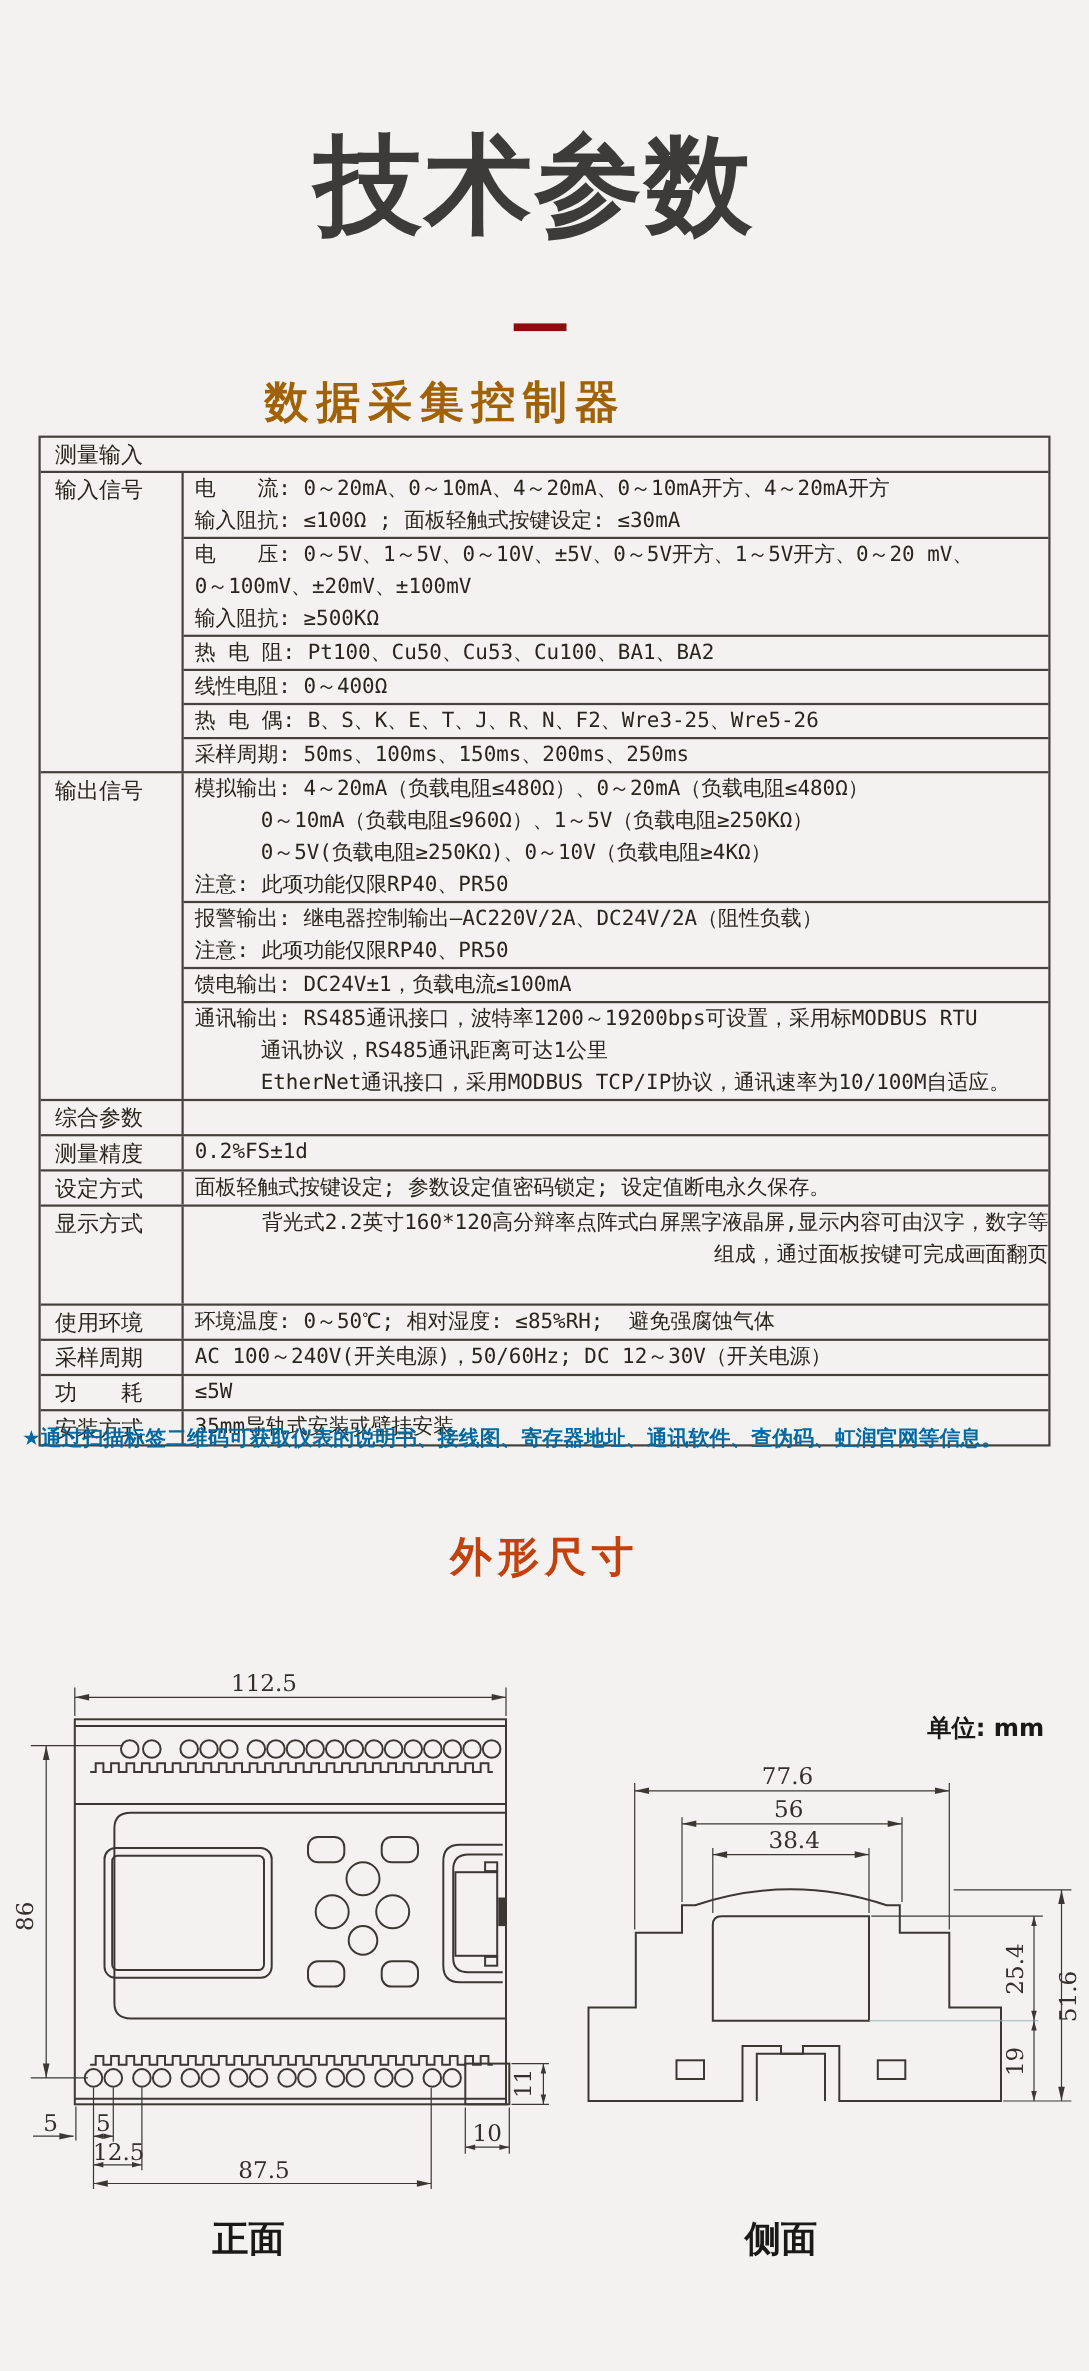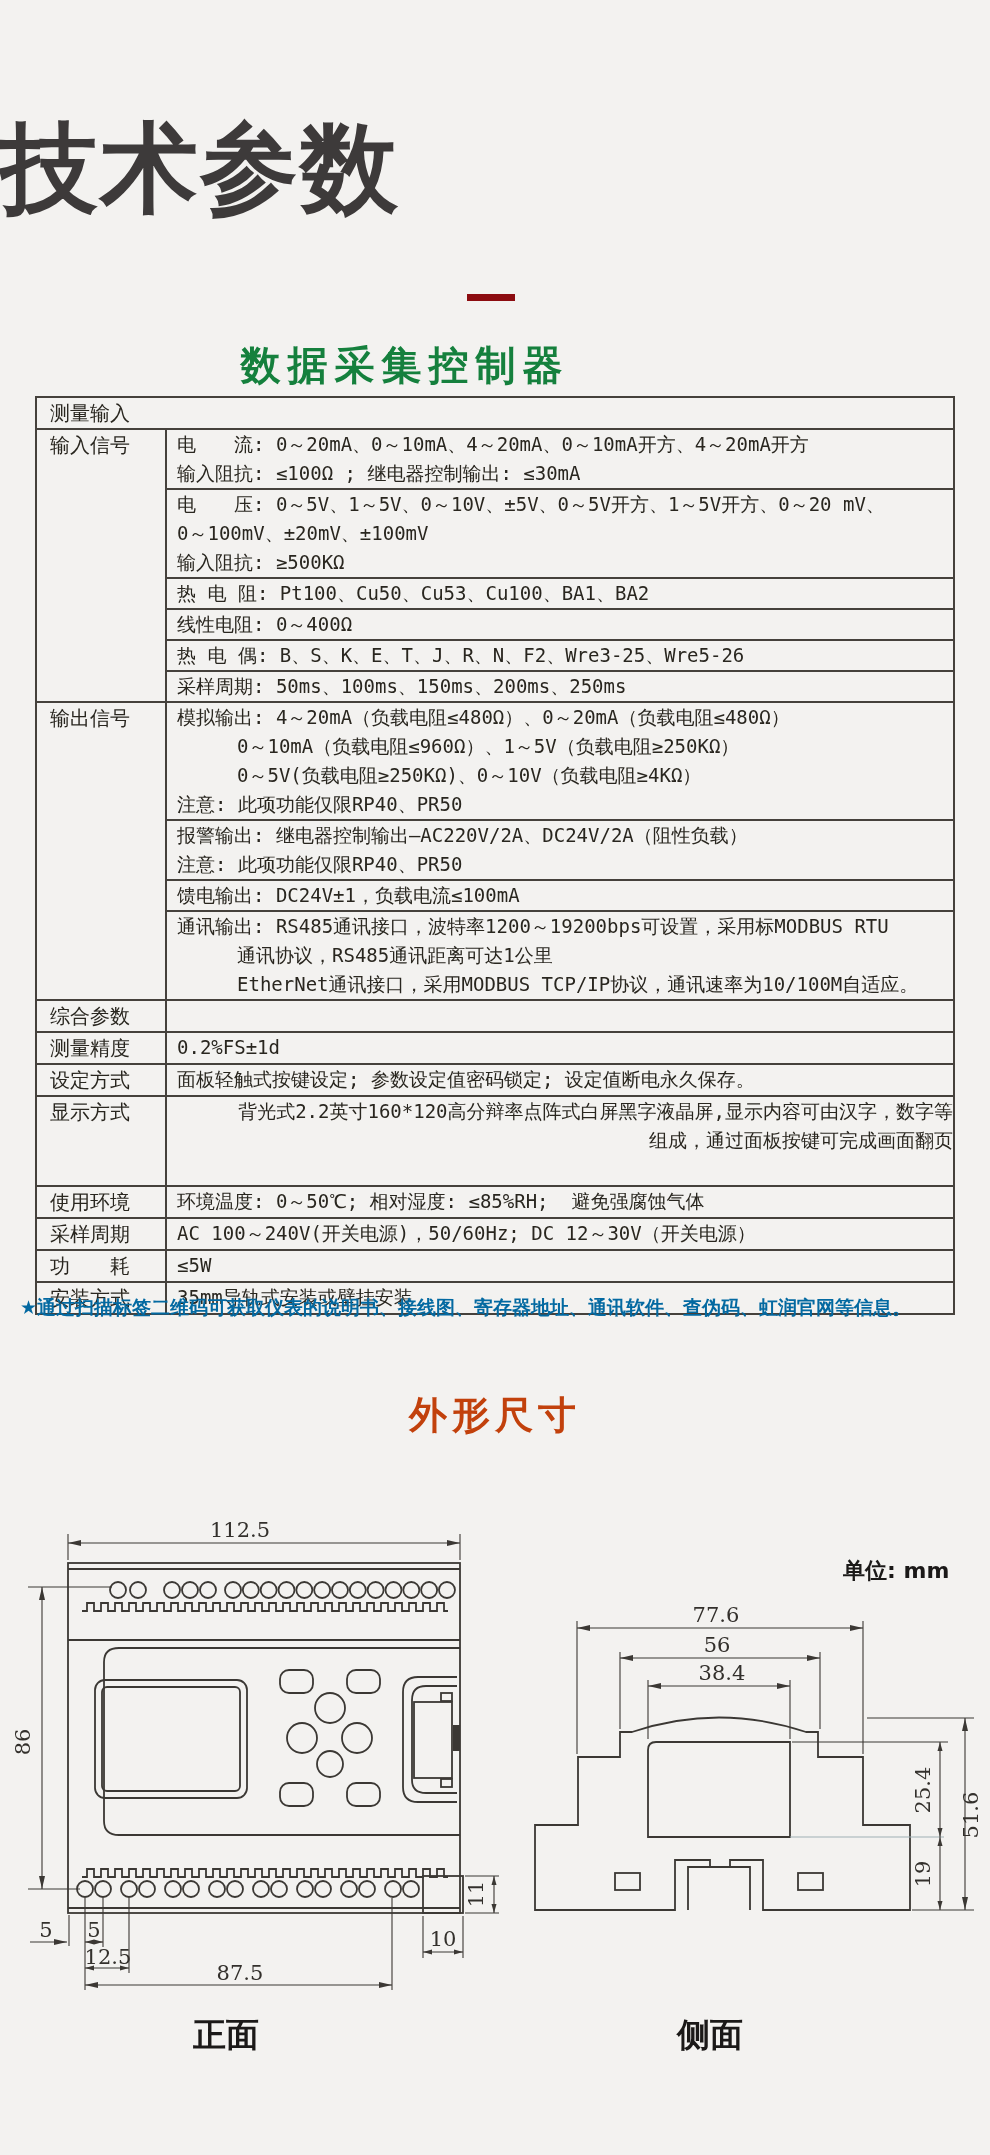--- a/index.html
+++ b/index.html
@@ -6,25 +6,25 @@
     --bg:#f3f2f0;
     --bd:#45413c;
     --txt:#29261f;
     --ink:#3b3834;
     --red:#8c0c10;
   }
   html,body{margin:0;padding:0;}
   body{background:#e9e8e6;font-family:"DejaVu Sans","Liberation Sans",sans-serif;}
   .page{position:relative;width:990px;height:2155px;background:var(--bg);margin:0 auto;overflow:hidden;}
 
-  .main-title{position:absolute;top:104px;left:0;width:972px;text-align:left;
+  .main-title{position:absolute;top:104px;left:0;width:972px;text-align:center;
     font-size:98px;font-weight:800;color:#3d3a3a;letter-spacing:2px;}
   .divider{position:absolute;top:294px;left:467px;width:48px;height:7px;background:var(--red);}
   .subtitle{position:absolute;top:338px;left:0;width:810px;text-align:center;
-    font-size:40px;font-weight:700;color:#15803d;letter-spacing:7px;}
+    font-size:40px;font-weight:700;color:#a16207;letter-spacing:7px;}
 
   
   .spec-table{position:absolute;top:396px;left:35px;width:920px;box-sizing:border-box;
     border:2px solid var(--bd);color:var(--txt);
     font-family:"DejaVu Sans Mono","Liberation Mono",monospace;}
   .trow{display:flex;border-top:2px solid var(--bd);}
   .trow:first-child{border-top:none;justify-content:flex-end;}
   .tlabel{flex:0 0 130px;box-sizing:border-box;border-right:2px solid var(--bd);
     padding-left:13px;font-size:20px;line-height:30px;white-space:pre;}
   .trow.full .tlabel{flex:1;border-right:none;}
@@ -64,21 +64,21 @@
 
     <div class="trow full">
       <div class="tlabel">测量输入</div>
     </div>
 
     <div class="trow">
       <div class="tlabel">输入信号</div>
       <div class="tcontent">
         <div class="tgroup">
           <div class="tline">电　　流: 0～20mA、0～10mA、4～20mA、0～10mA开方、4～20mA开方</div>
-          <div class="tline">输入阻抗: ≤100Ω ; 继电器控制输出: ≤30mA</div>
+          <div class="tline">输入阻抗: ≤100Ω ; 面板轻触式按键设定: ≤30mA</div>
         </div>
         <div class="tgroup">
           <div class="tline">电　　压: 0～5V、1～5V、0～10V、±5V、0～5V开方、1～5V开方、0～20 mV、</div>
           <div class="tline">0～100mV、±20mV、±100mV</div>
           <div class="tline">输入阻抗: ≥500KΩ</div>
         </div>
         <div class="tgroup">
           <div class="tline">热 电 阻: Pt100、Cu50、Cu53、Cu100、BA1、BA2</div>
         </div>
         <div class="tgroup">

